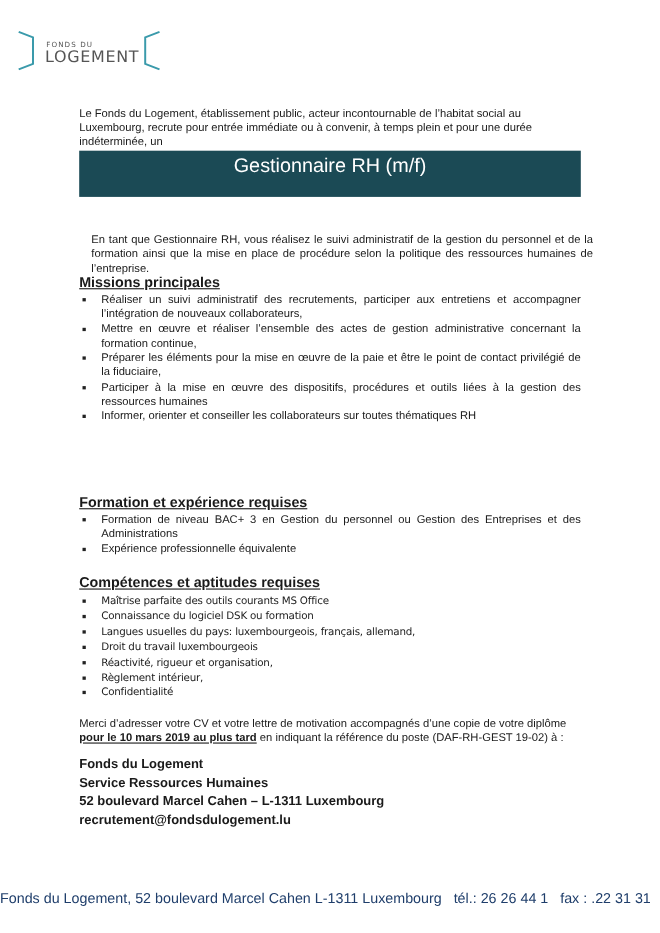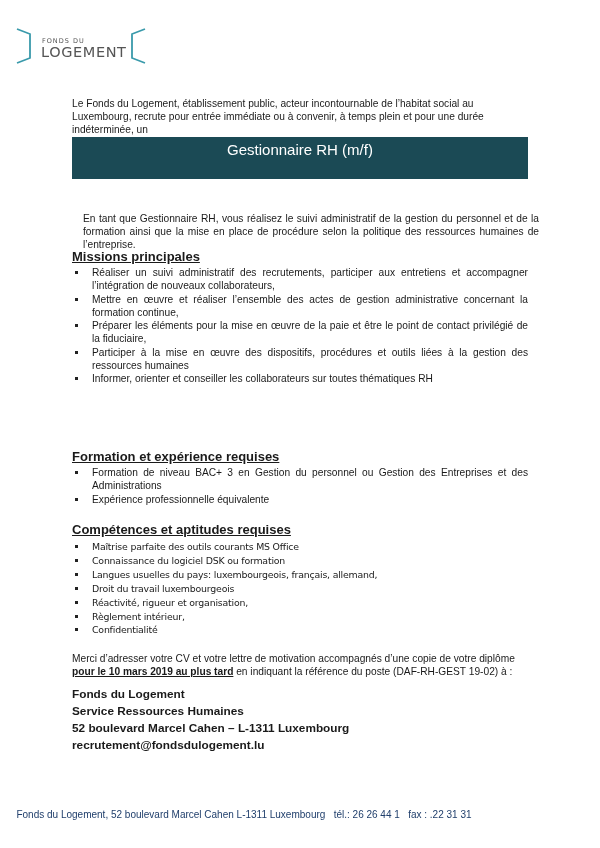--- a/index.html
+++ b/index.html
@@ -10,21 +10,21 @@
   .logo .bl { left: 0; }
   .logo .br { left: 114px; }
   .logo .t1 { position: absolute; left: 26px; top: 9px; font-size: 6.5px; letter-spacing: 1px; color: #555; font-family: "DejaVu Sans", sans-serif; }
   .logo .t2 { position: absolute; left: 25px; top: 16px; font-size: 14.5px; letter-spacing: 0.6px; color: #555; font-family: "DejaVu Sans", sans-serif; }
 
   .p { position: absolute; left: 72px; width: 456px; font-size: 10.2px; line-height: 13px; }
   .justify { text-align: justify; }
   .intro { top: 97px; }
 
   .banner { position: absolute; left: 72px; top: 137px; width: 456px; height: 42px; background: #1b4a55; color: #fff; text-align: center; }
-  .banner .title { font-size: 15px; margin-top: 4px; line-height: 18px; }
+  .banner .title { font-size: 18px; margin-top: 4px; line-height: 18px; }
   .banner .ref { font-size: 8.8px; line-height: 11px; }
 
   .desc { top: 201px; }
   .h { position: absolute; left: 72px; font-size: 13px; font-weight: bold; text-decoration: underline; }
   .h-missions { top: 249px; }
   .h-formation { top: 449px; }
   .h-comp { top: 522px; }
 
   ul.list { position: absolute; left: 72px; width: 456px; margin: 0; padding: 0; list-style: none; }
   ul.list li { position: relative; padding-left: 20px; font-size: 10.2px; line-height: 13px; text-align: justify; margin-bottom: 0.5px; }
@@ -32,21 +32,21 @@
   .missions { top: 266px; }
   .formation { top: 466px; }
   .comp { top: 540px; }
   .comp li { font-family: "DejaVu Sans", sans-serif; font-size: 9.4px !important; line-height: 13.4px !important; letter-spacing: -0.2px; }
 
   .apply { top: 652px; }
   .apply .u { font-weight: bold; text-decoration: underline; }
 
   .address { position: absolute; left: 72px; width: 456px; top: 686px; font-weight: bold; font-size: 11.8px; line-height: 17px; }
 
-  .footer { position: absolute; left: 0; width: 488px; top: 809px; text-align: center; font-size: 10px; color: #1f3e6b; }
+  .footer { position: absolute; left: 0; width: 488px; top: 809px; text-align: left; font-size: 13px; color: #1f3e6b; }
 </style>
 </head>
 <body>
 
 <div class="logo">
   <svg class="bl" width="16" height="36" viewBox="0 0 16 36">
     <polyline points="1,1 14,6 14,30 1,35" fill="none" stroke="#3a9aab" stroke-width="1.8"></polyline>
   </svg>
   <span class="t1">FONDS DU</span>
   <span class="t2">LOGEMENT</span>

